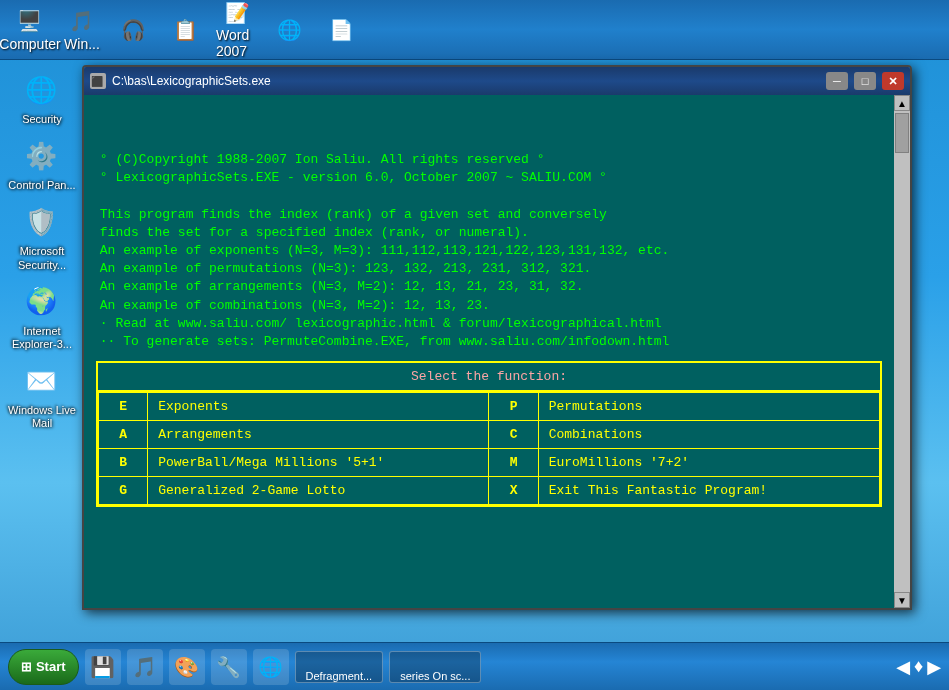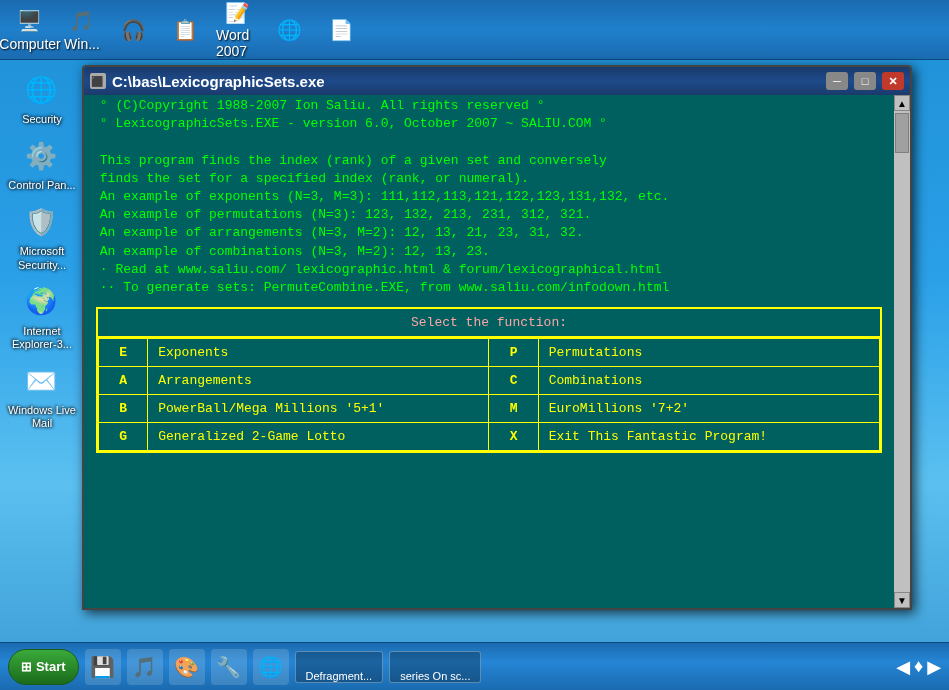--- a/index.html
+++ b/index.html
@@ -187,22 +187,22 @@
       border-radius: 2px;
       font-size: 10px;
       display: flex;
       align-items: center;
       justify-content: center;
     }
 
     .title-text {
       flex: 1;
       color: #fff;
-      font-size: 15px;
-      font-weight: bold;
+      font-size: 12px;
+      font-weight: normal;
     }
 
     .win-btn {
       width: 22px;
       height: 18px;
       border-radius: 3px;
       display: flex;
       align-items: center;
       justify-content: center;
       font-size: 11px;
@@ -217,26 +217,27 @@
 
     .window-content {
       flex: 1;
       background: #006060;
       display: flex;
       overflow: hidden;
     }
 
     .console-text-area {
       flex: 1;
-      padding: 2px 8px;
+      padding: 24px 8px;
       overflow-y: auto;
       font-family: 'Courier New', monospace;
       font-size: 13px;
       color: #ffff00;
       background: #006060;
+      margin-top: 32px;
     }
 
     .scrollbar {
       width: 16px;
       background: #c0c0c0;
       display: flex;
       flex-direction: column;
       align-items: center;
     }
 

